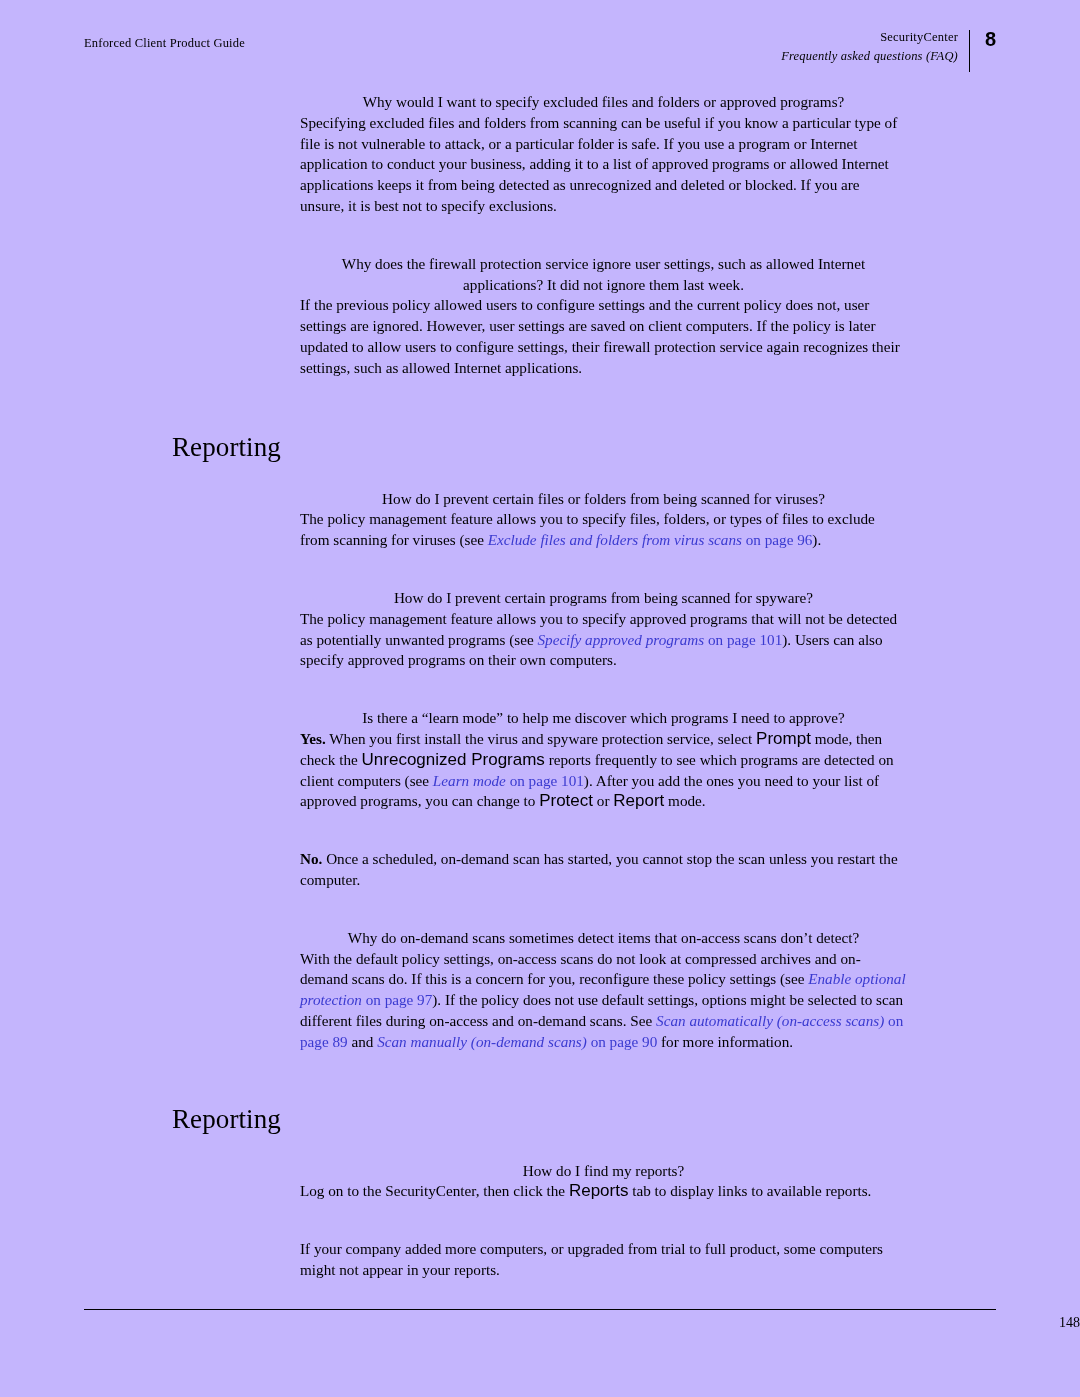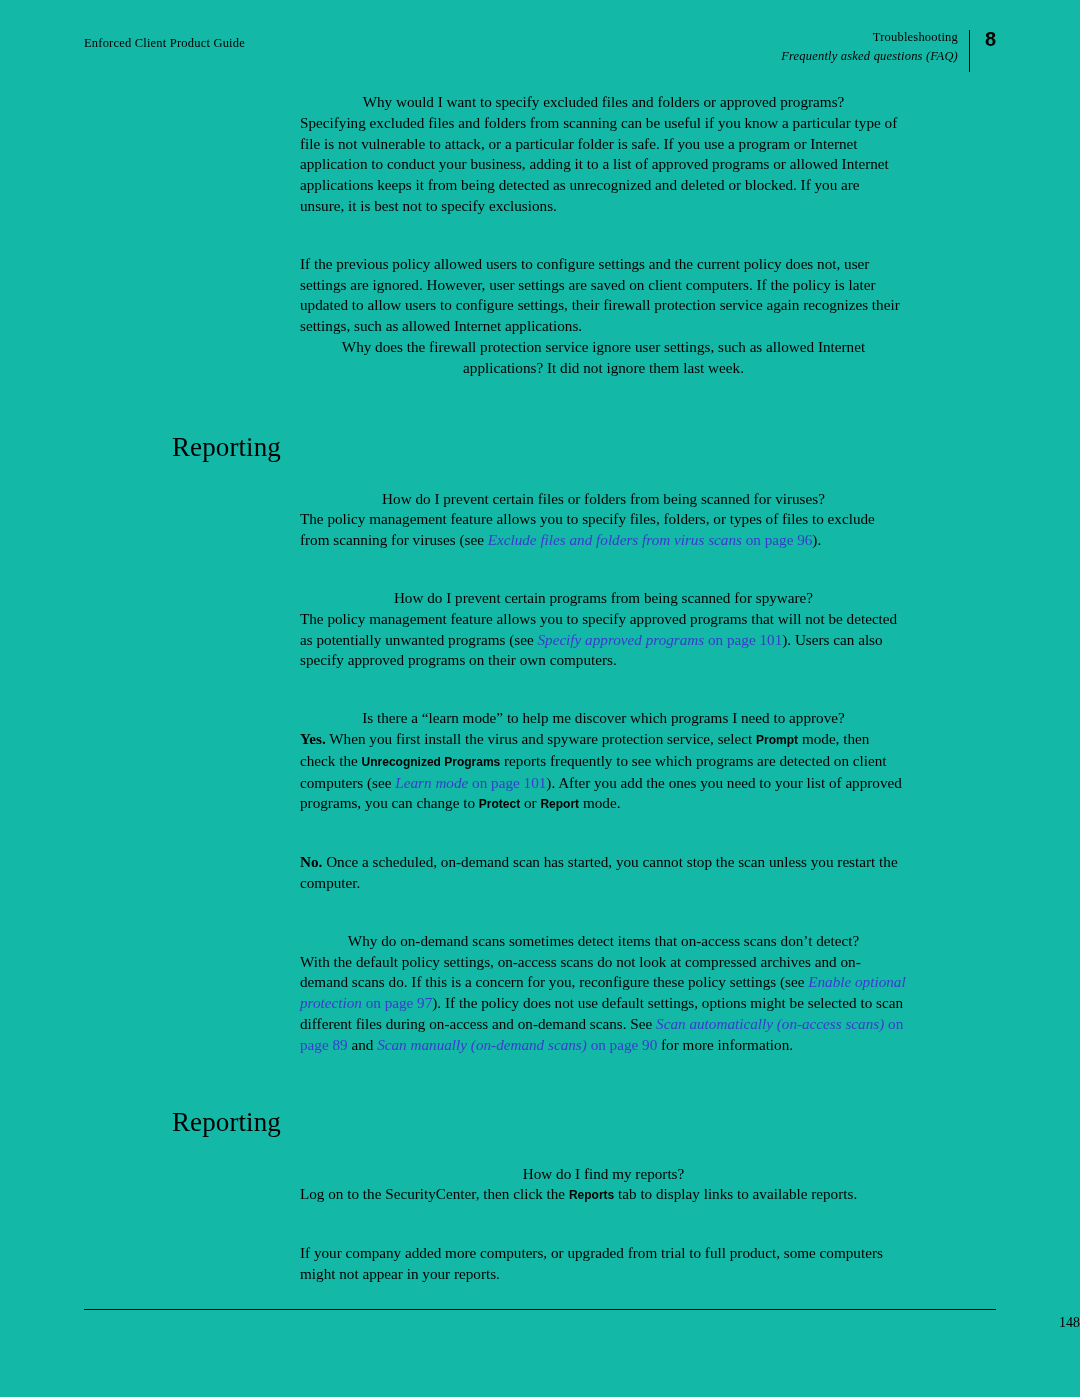--- a/index.html
+++ b/index.html
@@ -4,21 +4,21 @@
 <style>
   html, body {
     margin: 0;
     padding: 0;
     background: #ffffff;
   }
   .page {
     position: relative;
     width: 1080px;
     height: 1397px;
-    background: #14b8a6;
+    background: #c4b5fd;
     font-family: "Liberation Serif", serif;
     color: #000000;
     overflow: hidden;
   }
 
   
   .header {
     position: absolute;
     top: 30px;
     left: 84px;
@@ -97,22 +97,22 @@
     font-style: italic;
     text-align: right;
   }
   .link-up {
     color: #3a3ad0;
     font-style: normal;
   }
   .bold { font-weight: bold; }
   .sans-b {
     font-family: "Liberation Sans", sans-serif;
-    font-weight: bold;
-    font-size: 12px;
+    font-weight: normal;
+    font-size: 17px;
   }
 
   
   .footer-rule {
     position: absolute;
     left: 84px;
     right: 84px;
     top: 1309px;
     height: 1px;
     background: #000000;
@@ -127,39 +127,39 @@
   }
 </style>
 </head>
 <body>
 
 <div class="page">
 
   <div class="header">
     <div class="header-left">Enforced Client Product Guide</div>
     <div class="header-right">
-      <div class="line1">Troubleshooting</div>
+      <div class="line1">SecurityCenter</div>
       <div class="line2">Frequently asked questions (FAQ)</div>
     </div>
     <div class="header-rule"></div>
     <div class="header-pagenum">8</div>
   </div>
 
   <div class="content">
 
     <div class="block">
       <p class="para q">Why would I want to specify excluded files and folders or approved programs?</p>
       <p class="para">Specifying excluded files and folders from scanning can be useful if you know a particular type of file is not vulnerable to attack, or a particular folder is safe. If you use a program or Internet application to conduct your business, adding it to a list of approved programs or allowed Internet applications keeps it from being detected as unrecognized and deleted or blocked. If you are unsure, it is best not to specify exclusions.</p>
     </div>
 
     <div class="gap-lg"></div>
 
     <div class="block">
+      <p class="para q">Why does the firewall protection service ignore user settings, such as allowed Internet applications? It did not ignore them last week.</p>
       <p class="para">If the previous policy allowed users to configure settings and the current policy does not, user settings are ignored. However, user settings are saved on client computers. If the policy is later updated to allow users to configure settings, their firewall protection service again recognizes their settings, such as allowed Internet applications.</p>
-      <p class="para q">Why does the firewall protection service ignore user settings, such as allowed Internet applications? It did not ignore them last week.</p>
     </div>
 
     <div style="height:32px"></div>
 
     <div class="sec-wrap" style="position:relative;left:-128px;margin-bottom:26px;">
       <h2 class="section">Reporting</h2>
     </div>
 
     <div class="block">
       <p class="para q">How do I prevent certain files or folders from being scanned for viruses?</p>

